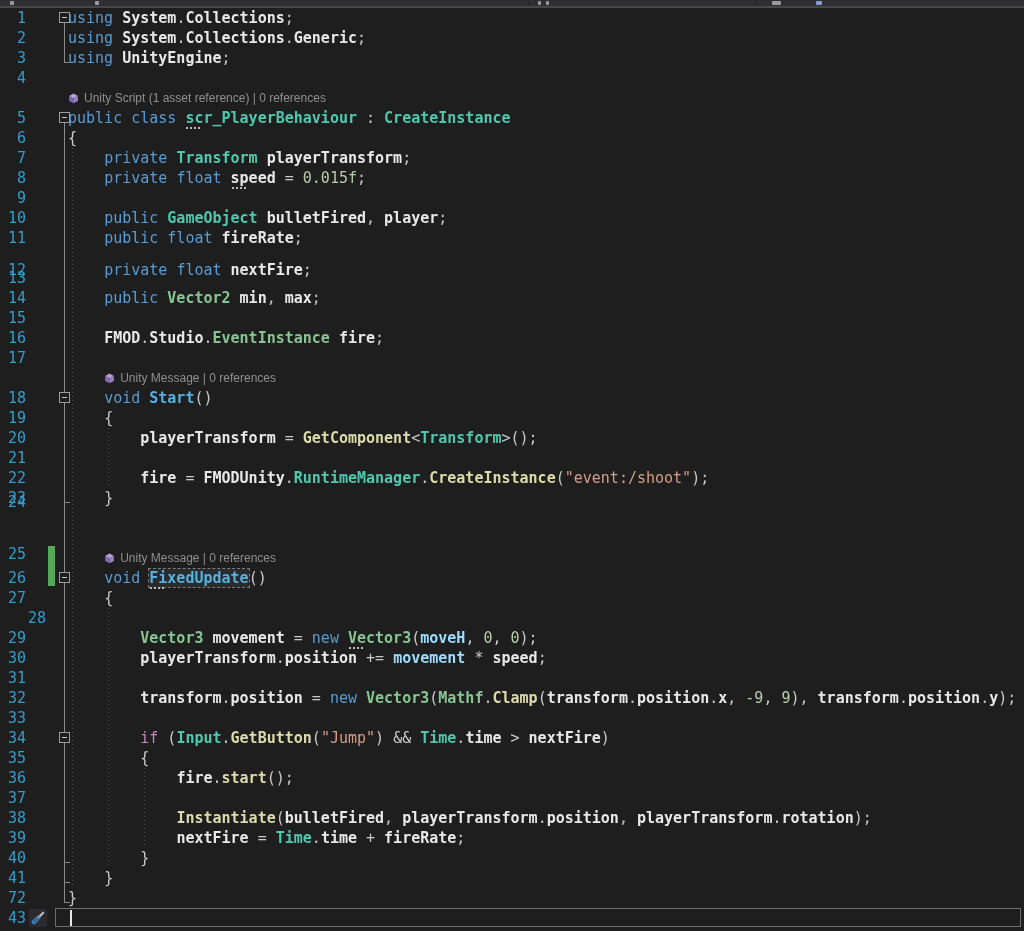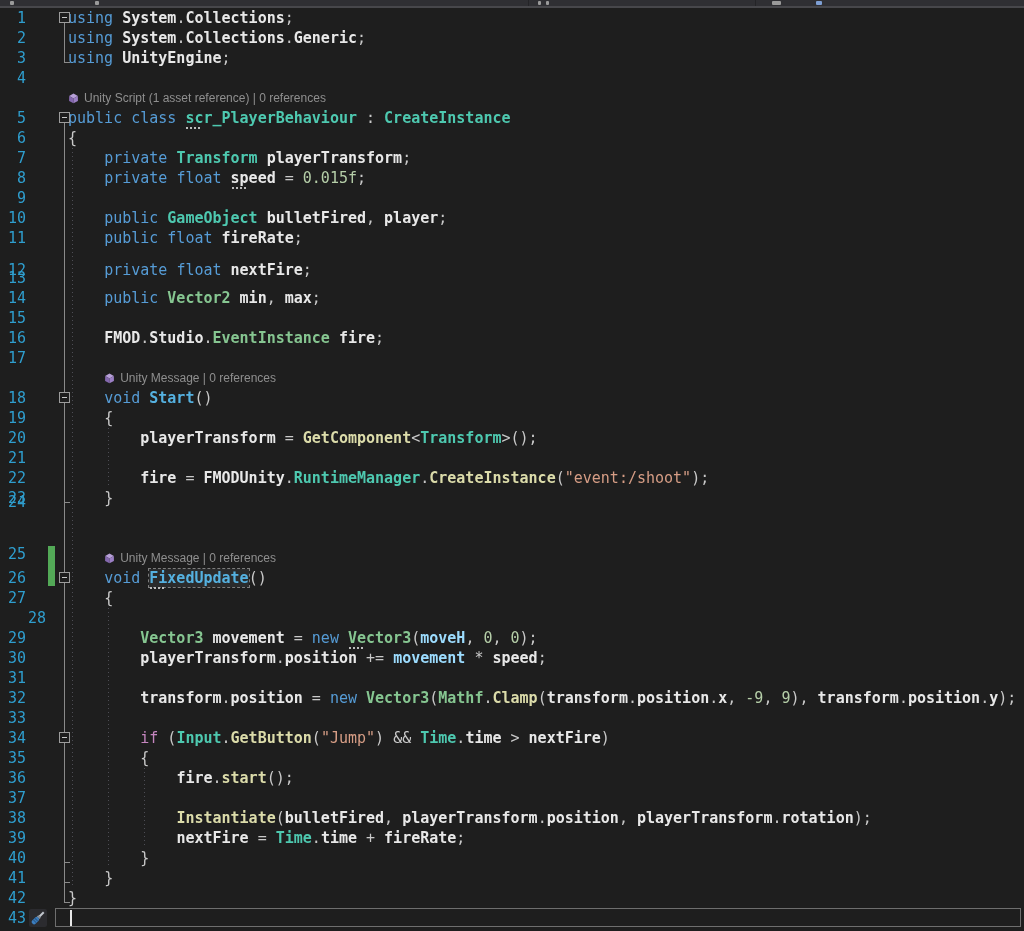--- a/index.html
+++ b/index.html
@@ -239,21 +239,21 @@
       </div>
       <div class="row" style="top: 840px;">
         <span class="gut">40</span>
         <span class="code"><span class="tk-p">        </span><span class="tk-p">}</span></span>
       </div>
       <div class="row" style="top: 860px;">
         <span class="gut">41</span>
         <span class="code"><span class="tk-p">    </span><span class="tk-p">}</span></span>
       </div>
       <div class="row" style="top: 880px;">
-        <span class="gut">42</span>
+        <span class="gut">72</span>
         <span class="code"><span class="tk-p">}</span></span>
       </div>
       <div class="row" style="top: 900px;">
         <span class="gut">43</span>
         <span class="code"></span>
       </div>
       <div class="guide" style="left: 72px; top: 140px; height: 740px;"></div>
       <div class="guide" style="left: 108.14px; top: 420px; height: 60px;"></div>
       <div class="guide" style="left: 108.14px; top: 600px; height: 260px;"></div>
       <div class="guide" style="left: 144.28px; top: 760px; height: 80px;"></div>

